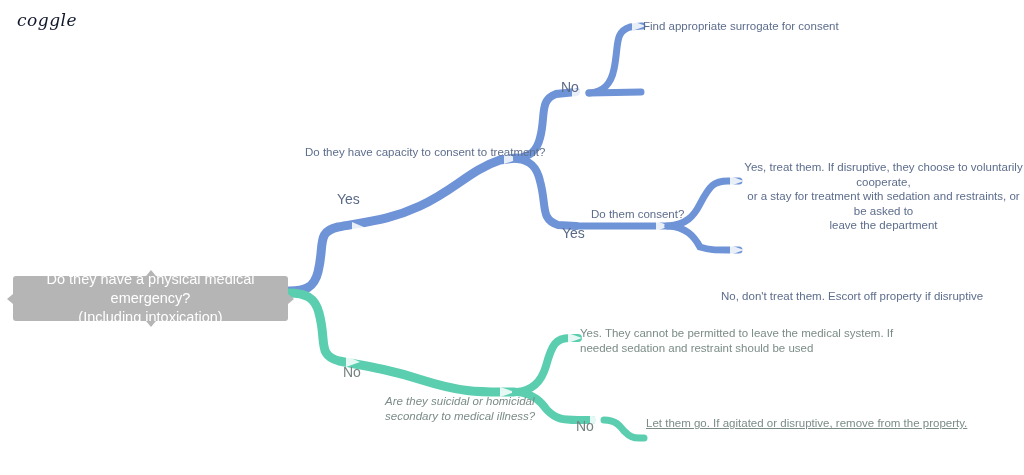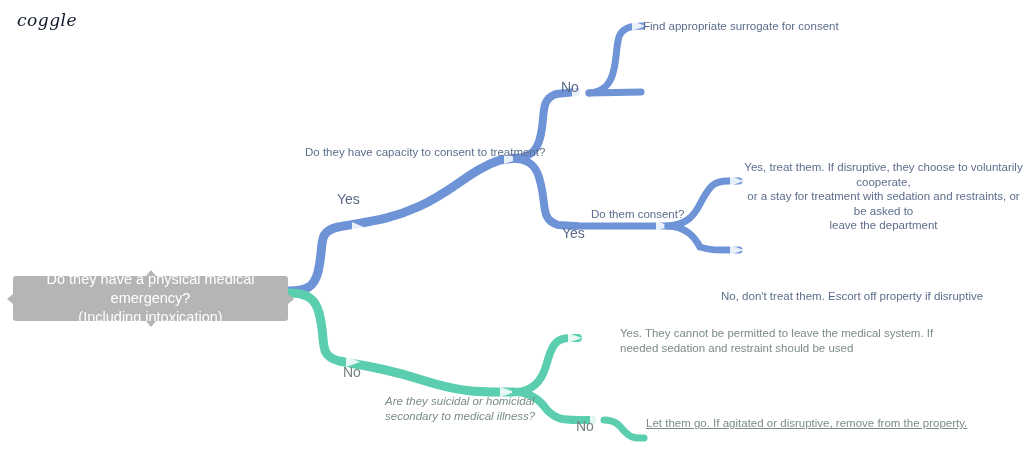--- a/index.html
+++ b/index.html
@@ -182,20 +182,20 @@
 or a stay for treatment with sedation and restraints, or be asked to
 leave the department</div>
 
   <div class="node blue" style="left:721px; top:243px;margin-top:46px;">No, don't treat them. Escort off property if disruptive</div>
 
   <div class="node label green" style="left:343px; top:365px;">No</div>
 
   <div class="node green" style="left:385px; top:394px;font-style:italic;">Are they suicidal or homicidal
 secondary to medical illness?</div>
 
-  <div class="node green" style="left:580px; top:326px;margin-left:40px;">Yes. They cannot be permitted to leave the medical system. If
+  <div class="node green" style="left:580px; top:326px;">Yes. They cannot be permitted to leave the medical system. If
 needed sedation and restraint should be used</div>
 
   <div class="node label green" style="left:576px; top:419px;">No</div>
 
   <div class="node green" style="left:646px; top:416px;text-decoration:underline;">Let them go. If agitated or disruptive, remove from the property.</div>
 
 </div>
 
 </body></html>

